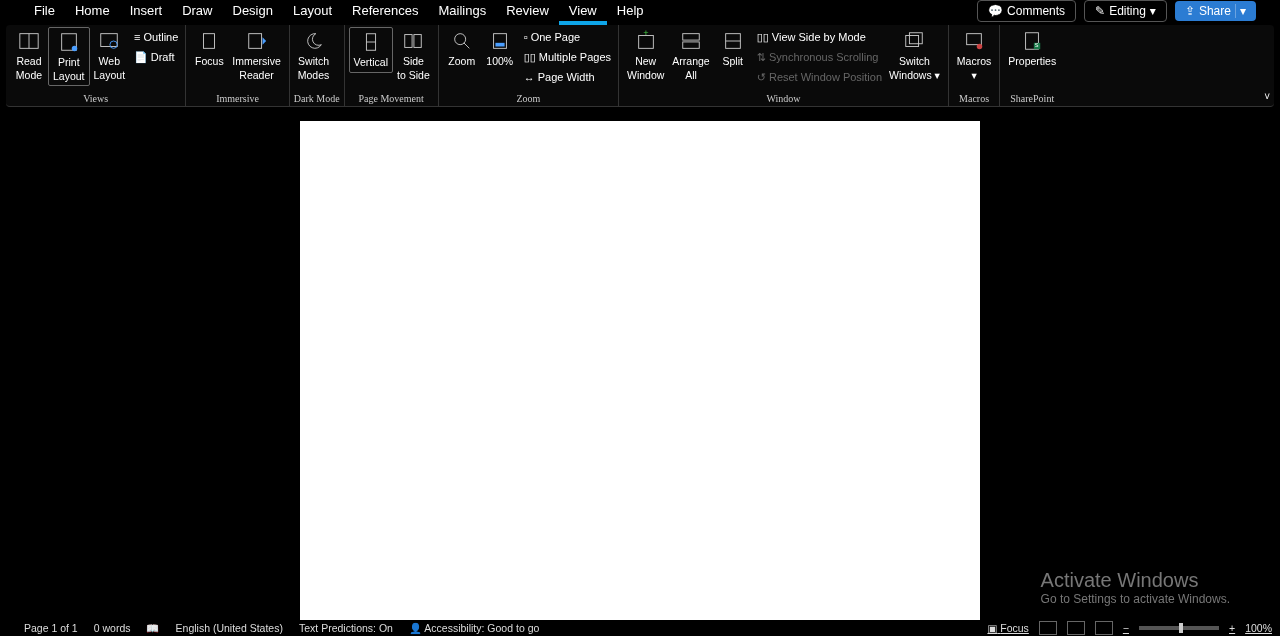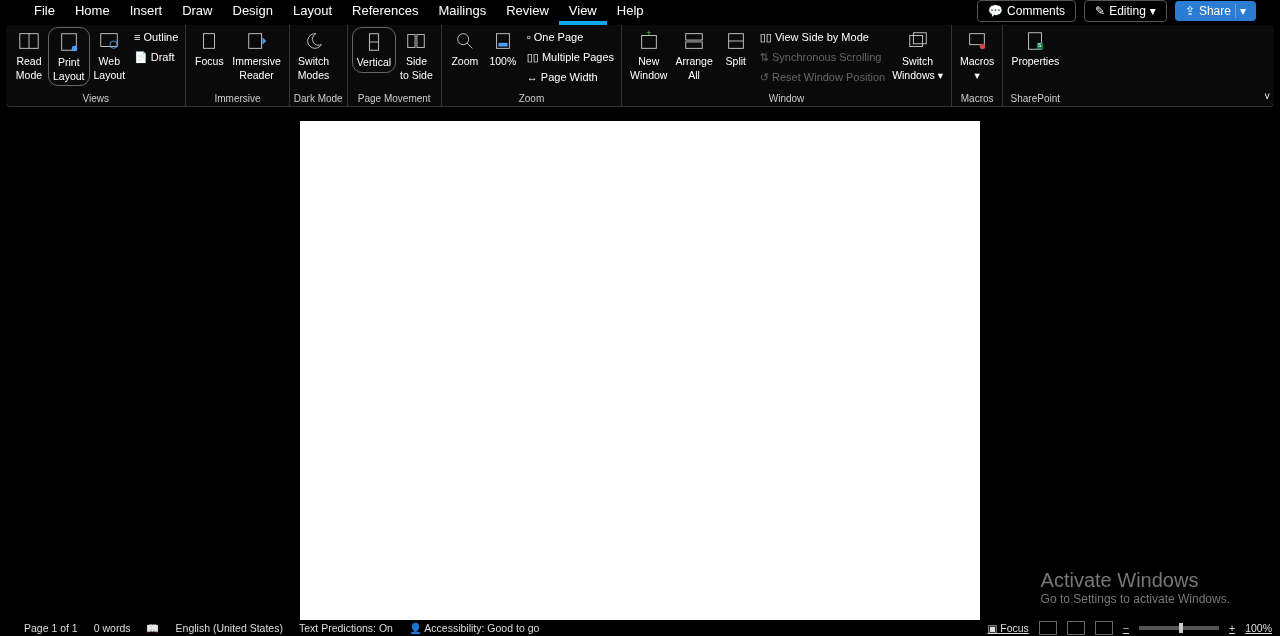--- a/index.html
+++ b/index.html
@@ -13,23 +13,23 @@
 .tabs-right { margin-left: auto; display: flex; gap: 8px; align-items: center; }
 .pill-btn { display: flex; align-items: center; gap: 4px; padding: 3px 10px; border-radius: 4px; font-size: 12px; cursor: pointer; }
 .pill-comments { border: 1px solid #555; }
 .pill-editing { border: 1px solid #555; }
 .pill-share { background: #2b7cd3; }
 
 
 .ribbon { display: flex; background: #0a0a0a; height: 82px; border-bottom: 1px solid #333; position: relative; margin: 0 6px; border-radius: 4px; }
 .group { display: flex; flex-direction: column; border-right: 1px solid #333; padding: 2px 4px 0 4px; }
 .group-content { display: flex; flex: 1; align-items: flex-start; }
-.group-label { font-size: 10px; text-align: center; color: #ccc; padding-bottom: 2px; }
+.group-label { font-size: 10px; text-align: center; color: #ccc; padding-bottom: 2px; font-family: Liberation Serif, serif; }
 .big-btn { display: flex; flex-direction: column; align-items: center; justify-content: flex-start; padding: 2px 4px; cursor: pointer; min-width: 38px; }
-.big-btn.selected { border: 1px solid #666; border-radius: 10px; }
+.big-btn.selected { border: 1px solid #666; border-radius: 2px; }
 .big-btn .icon-box { width: 24px; height: 24px; display: flex; align-items: center; justify-content: center; }
 .big-btn .lbl { font-size: 10.5px; text-align: center; line-height: 1.3; margin-top: 2px; }
 .small-row-col { display: flex; flex-direction: column; gap: 0; padding-left: 2px; }
 .small-btn { display: flex; align-items: center; gap: 3px; padding: 1px 3px; cursor: pointer; font-size: 11px; min-height: 20px; }
 .small-btn.disabled { color: #666; }
 .chk { width: 11px; height: 11px; border: 1px solid #888; display: inline-block; }
 .collapse-arrow { position: absolute; right: 4px; bottom: 4px; font-size: 10px; cursor:pointer; }
 
 
 .ico { width: 22px; height: 22px; }

